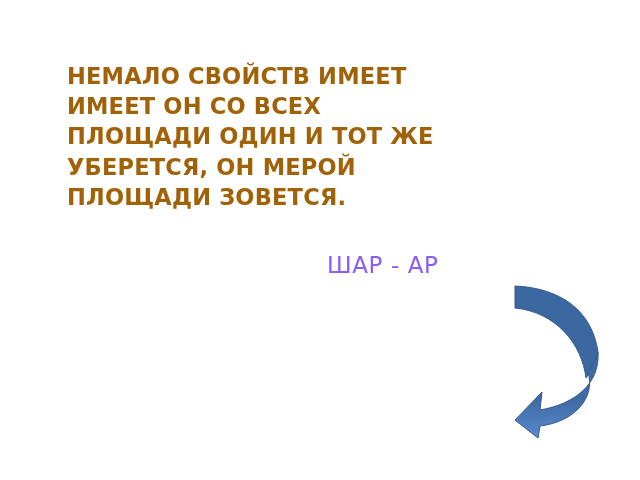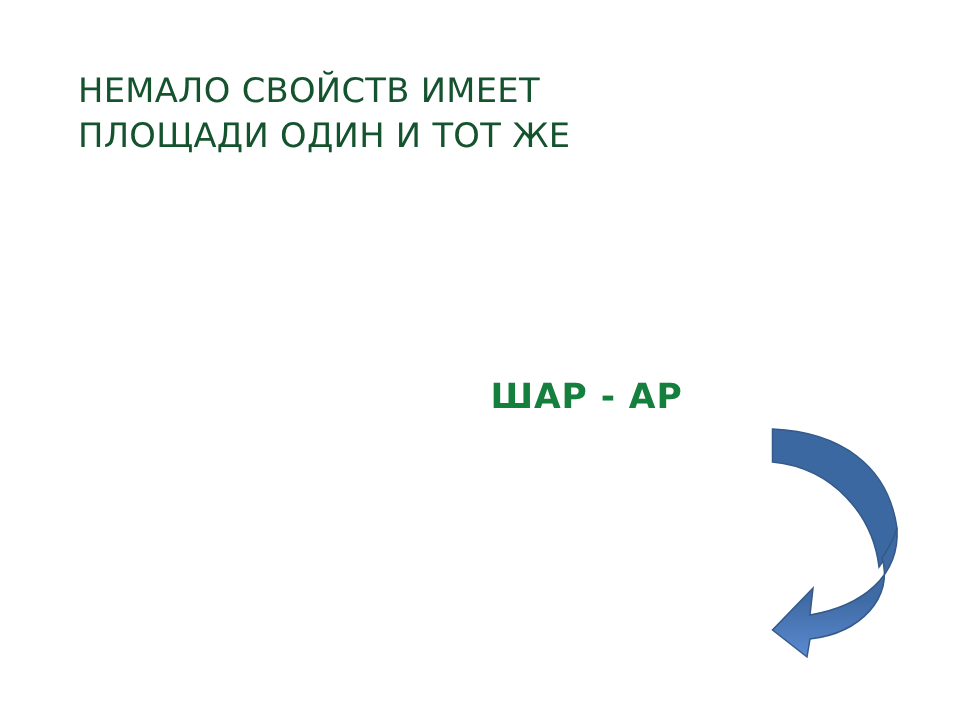--- a/index.html
+++ b/index.html
@@ -3,39 +3,43 @@
   <meta charset="utf-8">
   <style>
     html, body { margin: 0; padding: 0; }
     body {
       width: 640px; height: 480px; background: #ffffff;
       position: relative; overflow: hidden;
       font-family: "DejaVu Sans", sans-serif;
     }
     .riddle {
       position: absolute; left: 52px; top: 46px;
-      margin: 0; color: #14532d;
+      margin: 15px; color: #a16207;
       font-size: 22.5px; line-height: 30.2px;
       letter-spacing: 0.2px;
+      font-weight: bold;
     }
     .riddle .line { display: block; white-space: nowrap; }
     .answer {
       position: absolute; left: 327px; top: 252px;
-      color: #15803d; font-weight: bold;
+      color: #8b5cf6; font-weight: normal;
       font-size: 23px; letter-spacing: 0.6px; white-space: nowrap;
     }
     .arrow { position: absolute; left: 500px; top: 276px; }
   </style>
 </head>
 <body>
 
 <div>
   <p class="riddle">
     <span class="line">НЕМАЛО СВОЙСТВ ИМЕЕТ</span>
+    <span class="line">ИМЕЕТ ОН СО ВСЕХ</span>
     <span class="line">ПЛОЩАДИ ОДИН И ТОТ ЖЕ</span>
+    <span class="line">УБЕРЕТСЯ, ОН МЕРОЙ</span>
+    <span class="line">ПЛОЩАДИ ЗОВЕТСЯ.</span>
   </p>
 
   <div class="answer">ШАР - АР</div>
 
   <svg class="arrow" width="120" height="180" viewBox="500 276 120 180">
     <defs>
       <linearGradient id="arrowGrad" x1="0" y1="0" x2="0" y2="1">
         <stop offset="0" stop-color="#3d6aa3"></stop>
         <stop offset="0.55" stop-color="#3f6ba4"></stop>
         <stop offset="1" stop-color="#5a8ad0"></stop>

